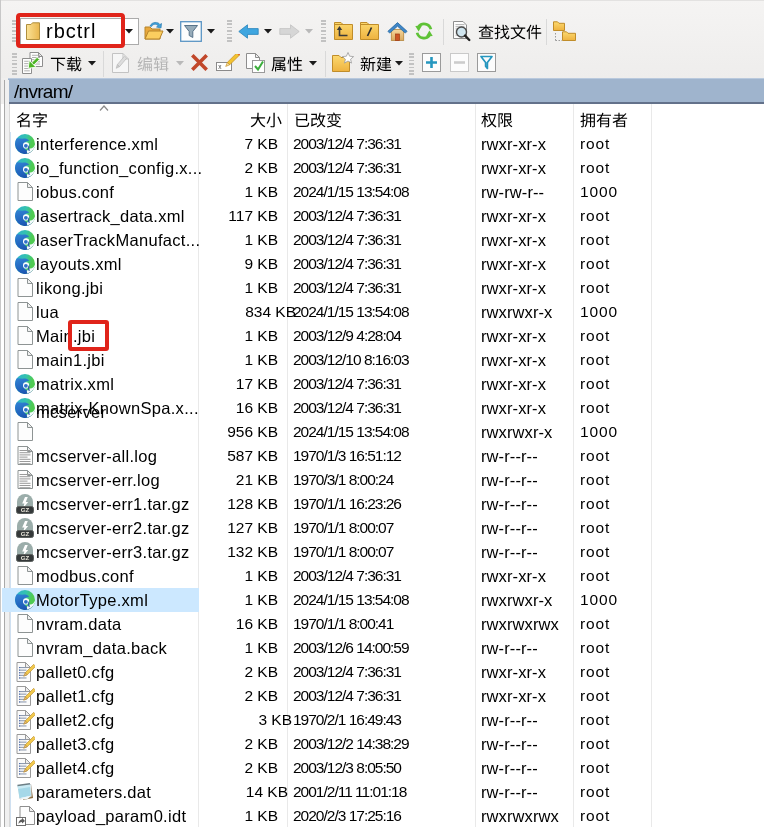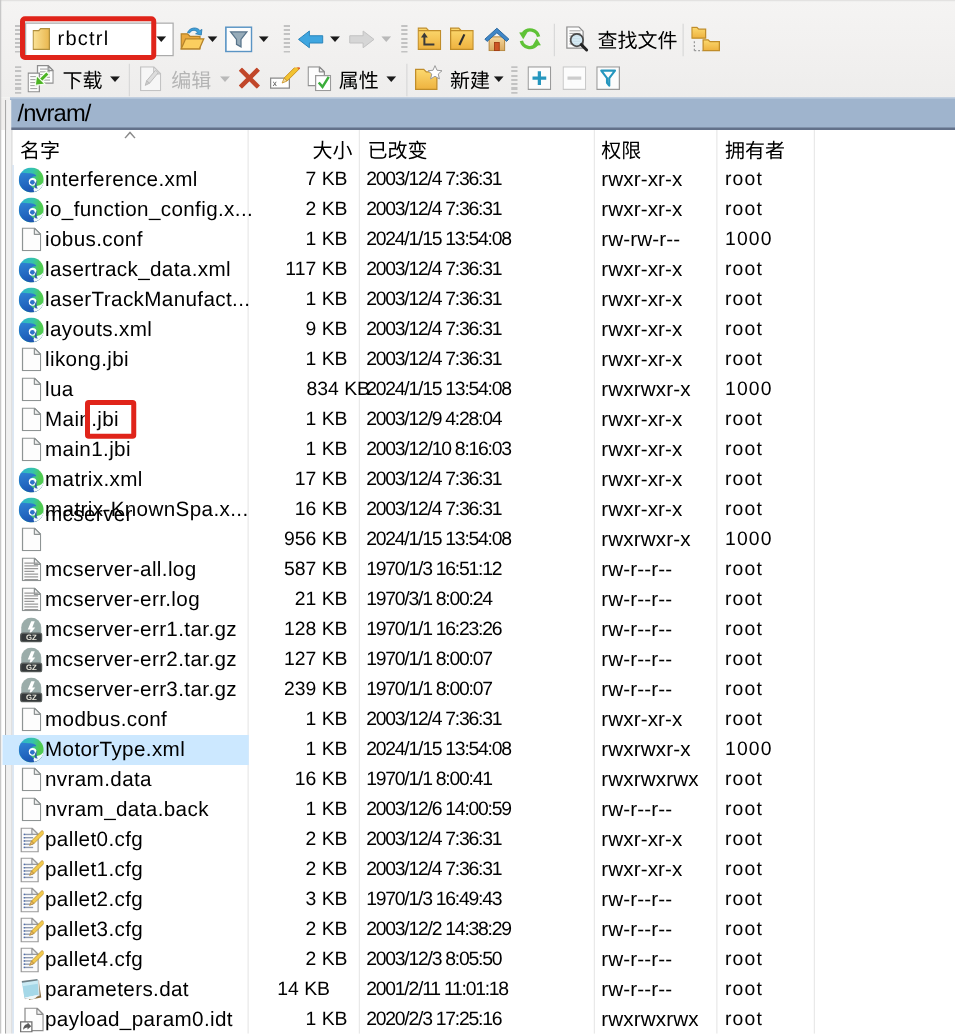--- a/index.html
+++ b/index.html
@@ -20,21 +20,21 @@
 <div style="position:absolute;left:20px;top:18px;width:119px;height:27px;background:#fff;border:1px solid #ababab;box-sizing:border-box"></div>
 <svg style="position:absolute;left:26px;top:22px" width="14" height="18" viewBox="0 0 14 18">
 <defs>
       <linearGradient id="fs26" x1="0" y1="0" x2="1" y2="0">
         <stop offset="0" stop-color="#fbe296"></stop>
         <stop offset="1" stop-color="#e9b74f"></stop>
       </linearGradient>
     </defs>
 <path d="M.5 17.5 V2.5 H5 L6.5 .8 H13.5 V17.5 Z" fill="url(#fs26)" stroke="#b08f3e" stroke-width="1"></path>
 </svg>
-<div class="t" style="left:46px;top:18px;line-height:27px;font-size:16px;letter-spacing:1.0px">rbctrl</div>
+<div class="t" style="left:46px;top:18px;line-height:27px;font-size:20px;letter-spacing:1.0px">rbctrl</div>
 <svg style="position:absolute;left:125px;top:29px" width="8" height="5.5" viewBox="0 0 8 5.5">
     <path d="M0 0 H8 L4.0 4.5 Z" fill="#1a1a1a"></path>
   </svg>
 <svg style="position:absolute;left:142px;top:21px" width="22" height="20" viewBox="0 0 22 20">
 <path d="M3 18 V6 h5 l2 2 h8 v10 Z" fill="#e9a83c" stroke="#b5832a" stroke-width="1"></path>
 <path d="M3 18 L6.5 10 H21 L17.5 18 Z" fill="#fbce5f" stroke="#b5832a" stroke-width="1"></path>
 <path d="M8 5 C10 .5 16 .5 18 3.5 L19.5 2.5 L19 7 L14.5 6 L16.2 4.9 C14.5 2.6 10.8 2.8 9.6 5.4 Z" fill="#3fa0d8" stroke="#2c7cb2" stroke-width="0.7"></path>
 </svg>
 <svg style="position:absolute;left:166px;top:29px" width="8" height="5.5" viewBox="0 0 8 5.5">
     <path d="M0 0 H8 L4.0 4.5 Z" fill="#1a1a1a"></path>
@@ -577,21 +577,21 @@
 <div class="t dt" style="left:293px;top:516px">1970/1/1 8:00:07</div>
 <div class="t pm" style="left:481px;top:516px">rw-r--r--</div>
 <div class="t ow" style="left:580px;top:516px">root</div>
 <svg style="position:absolute;left:16px;top:542px" width="18" height="20" viewBox="0 0 18 20">
 <path d="M1 19 V8 a8 8 0 0 1 16 0 V19 Z" fill="#9badaa"></path>
 <path d="M9 3 L6.2 9.5 L8.4 9.5 L6.8 14.5 L12.2 8 L9.8 8 L11.8 3 Z" fill="#fff"></path>
 <rect x="0.5" y="12.5" width="17" height="7" rx="2" fill="#35393a" stroke="#5c615f" stroke-width="1"></rect>
 <text x="9" y="18.3" font-family="Liberation Sans" font-size="6.2" font-weight="bold" fill="#e8e6da" text-anchor="middle">GZ</text>
 </svg>
 <div class="t nm" style="left:36px;top:540px">mcserver-err3.tar.gz</div>
-<div class="t r sz" style="left:198px;top:540px;width:80px">239 KB</div>
+<div class="t r sz" style="left:198px;top:540px;width:80px">132 KB</div>
 <div class="t dt" style="left:293px;top:540px">1970/1/1 8:00:07</div>
 <div class="t pm" style="left:481px;top:540px">rw-r--r--</div>
 <div class="t ow" style="left:580px;top:540px">root</div>
 <svg style="position:absolute;left:17px;top:566px" width="16" height="19" viewBox="0 0 16 19">
 <path d="M1 .5 H10.5 L15.5 5.5 V18.5 H1 Z" fill="#fdfdfd" stroke="#8e9494" stroke-width="1"></path>
 <path d="M10.5 .5 V5.5 H15.5 Z" fill="#f0f0f0" stroke="#8e9494" stroke-width="1" stroke-linejoin="bevel"></path>
 </svg>
 <div class="t nm" style="left:36px;top:564px">modbus.conf</div>
 <div class="t r sz" style="left:198px;top:564px;width:80px">1 KB</div>
 <div class="t dt" style="left:293px;top:564px">2003/12/4 7:36:31</div>
@@ -700,22 +700,22 @@
     <rect x="3" y="12.8" width="7.5" height="1.1" fill="#8f9bb0"></rect>
     <rect x="3" y="12.8" width="1.1" height="1.1" fill="#4f6fb0"></rect>
     <rect x="3" y="15.4" width="7.5" height="1.1" fill="#8f9bb0"></rect>
     <rect x="3" y="15.4" width="1.1" height="1.1" fill="#4f6fb0"></rect>
 <g transform="rotate(45 13 9)">
       <rect x="11.6" y="1" width="2.8" height="12" fill="#f2c94c" stroke="#b98d2f" stroke-width="0.6"></rect>
       <path d="M11.6 13 L13 16.5 L14.4 13 Z" fill="#e9b96e" stroke="#b98d2f" stroke-width="0.6"></path>
     </g>
 </svg>
 <div class="t nm" style="left:36px;top:708px">pallet2.cfg</div>
-<div class="t r sz" style="left:198px;top:708px;width:80px">3 KB</div>
-<div class="t dt" style="left:293px;top:708px">1970/1/3 16:49:43</div>
+<div class="t r sz" style="left:212px;top:708px;width:80px">3 KB</div>
+<div class="t dt" style="left:293px;top:708px">1970/2/1 16:49:43</div>
 <div class="t pm" style="left:481px;top:708px">rw-r--r--</div>
 <div class="t ow" style="left:580px;top:708px">root</div>
 <svg style="position:absolute;left:16px;top:734px" width="19" height="20" viewBox="0 0 19 20">
 <path d="M1 .5 H9.5 L14.5 5.5 V19.5 H1 Z" fill="#fbfbfb" stroke="#9a9a9a" stroke-width="1"></path>
 <path d="M9.5 .5 V5.5 H14.5 Z" fill="#eeeeee" stroke="#9a9a9a" stroke-width="1" stroke-linejoin="bevel"></path>
 <rect x="3" y="5.0" width="7.5" height="1.1" fill="#8f9bb0"></rect>
     <rect x="3" y="5.0" width="1.1" height="1.1" fill="#4f6fb0"></rect>
     <rect x="3" y="7.6" width="7.5" height="1.1" fill="#8f9bb0"></rect>
     <rect x="3" y="7.6" width="1.1" height="1.1" fill="#4f6fb0"></rect>
     <rect x="3" y="10.2" width="7.5" height="1.1" fill="#8f9bb0"></rect>
@@ -759,21 +759,21 @@
 <div class="t ow" style="left:580px;top:756px">root</div>
 <svg style="position:absolute;left:15px;top:782px" width="20" height="20" viewBox="0 0 20 20">
 <path d="M16 3 L18 16 L8 18 Z" fill="#8a6d3f"></path>
 <path d="M3.5 4.5 L16 2.5 L16.5 14.5 L5 17 Z" fill="#fdfdfd" stroke="#b9b9b9" stroke-width="0.6"></path>
 <path d="M2.5 3.5 L15 1.8 L16 13.8 L4.5 16.2 Z" fill="#a5d8e8"></path>
 <path d="M2.5 3.5 L15 1.8 L15.3 5 L3 7 Z" fill="#c9eaf4"></path>
 <path d="M4.5 16.2 L16 13.8 L13 16.8 L10 17.5 Z" fill="#eef7fa"></path>
 <path d="M2.5 3.5 L15 1.8" stroke="#6d7f86" stroke-width="1.4"></path>
 </svg>
 <div class="t nm" style="left:36px;top:780px">parameters.dat</div>
-<div class="t r sz" style="left:184px;top:780px;width:80px">14 KB</div>
+<div class="t r sz" style="left:208px;top:780px;width:80px">14 KB</div>
 <div class="t dt" style="left:293px;top:780px">2001/2/11 11:01:18</div>
 <div class="t pm" style="left:481px;top:780px">rw-r--r--</div>
 <div class="t ow" style="left:580px;top:780px">root</div>
 <svg style="position:absolute;left:16px;top:806px" width="19" height="20" viewBox="0 0 19 20">
 <path d="M4 .5 H13.5 L18.5 5.5 V18.5 H4 Z" fill="#fdfdfd" stroke="#8e8e8e" stroke-width="1"></path>
 <path d="M13.5 .5 V5.5 H18.5 Z" fill="#f0f0f0" stroke="#8e8e8e" stroke-width="1" stroke-linejoin="bevel"></path>
 <rect x="0.5" y="11.5" width="9" height="8" fill="#fff" stroke="#6e6e6e" stroke-width="1"></rect>
 <path d="M2.5 18 c0-3 1.5-4.5 3.5-4.8 L6 11.8 L9 15 L6 17.6 L6 16 C4.5 16.2 3.2 16.8 2.5 18 Z" fill="#5b5b5b"></path>
 </svg>
 <div class="t nm" style="left:36px;top:804px">payload_param0.idt</div>

